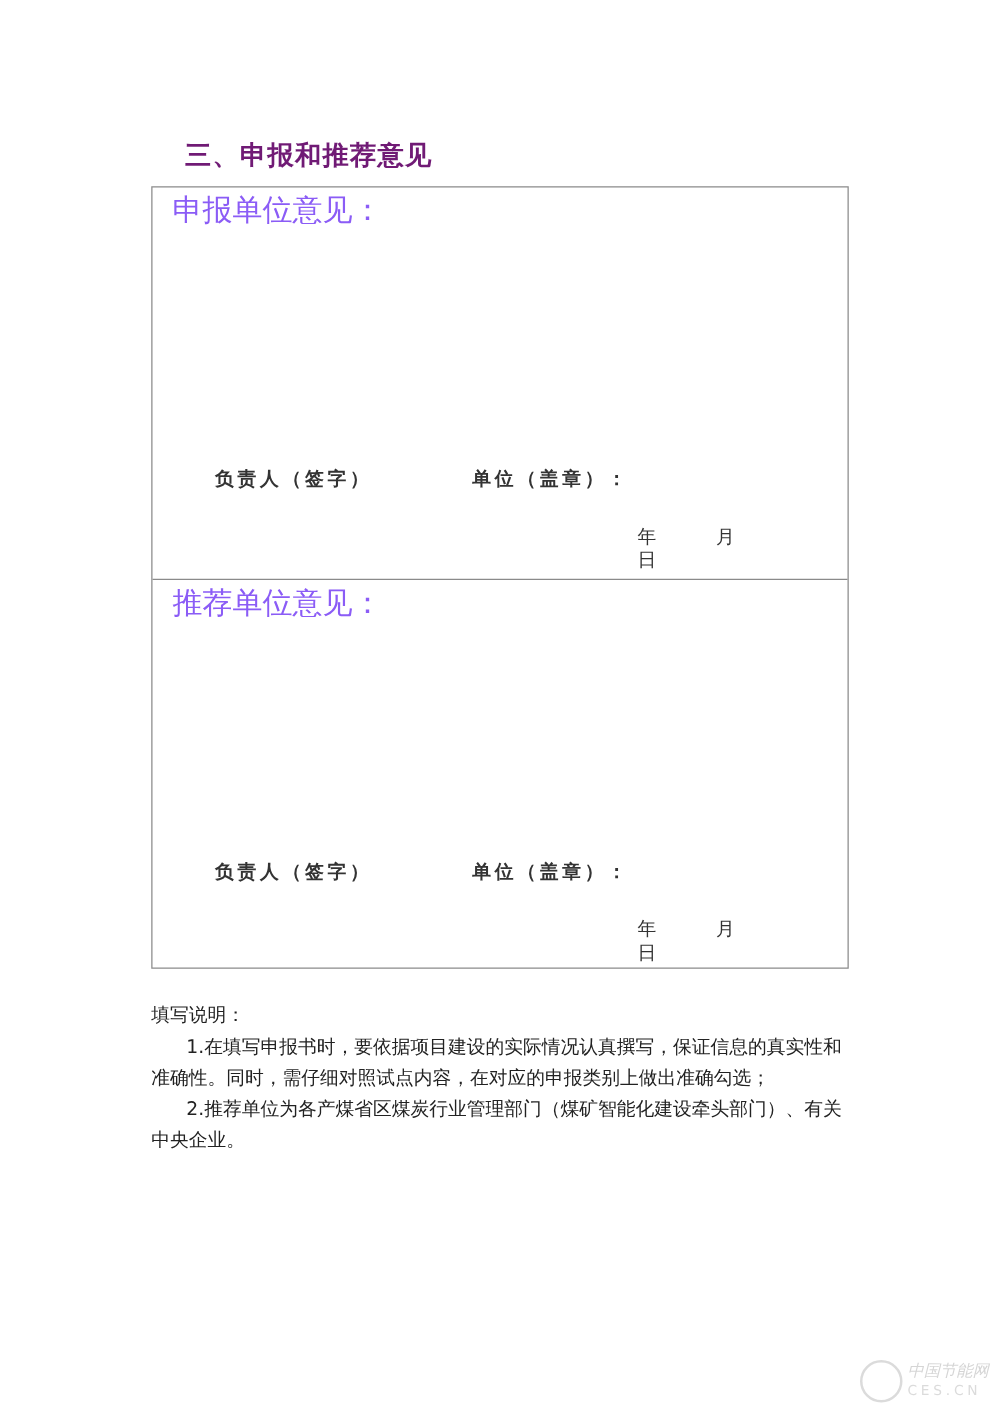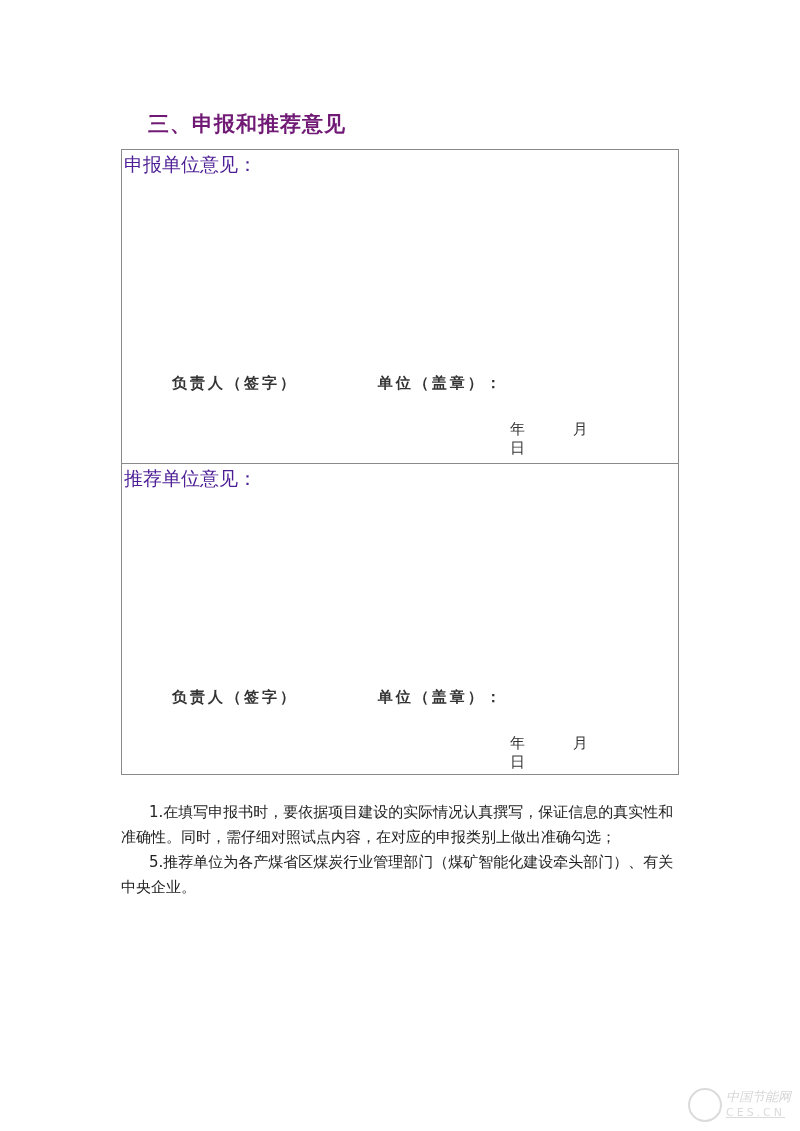--- a/index.html
+++ b/index.html
@@ -4,33 +4,33 @@
 <style>
   html, body { margin:0; padding:0; background:#ffffff; }
   body { width:800px; height:1131px; position:relative; overflow:hidden;
          font-family:"DejaVu Sans","Liberation Sans",sans-serif; color:#111; }
   .section-title { position:absolute; left:148px; top:110px; font-size:21px; letter-spacing:1px; color:#701a75;font-weight:bold; }
   .form-table { position:absolute; left:121px; top:149px; width:558px; height:626px;
                 border:1.5px solid #8a8a8a; box-sizing:border-box; }
   .cell { position:absolute; left:0; width:100%; box-sizing:border-box; }
   .cell-1 { top:0; height:314px; border-bottom:1.5px solid #8a8a8a; }
   .cell-2 { top:314px; height:310px; }
-  .cell-label { position:absolute; left:2px; top:2px; font-size:19px; color:#4c1d95; }
+  .cell-label { position:absolute; left:16px; top:2px; font-size:24px; color:#8b5cf6; }
   .sign-row { position:absolute; left:50px; font-size:15px; color:#333; letter-spacing:3px; }
   .sign-row span { display:inline-block;font-weight:bold; }
   .sign-unit { margin-left:72px; }
   .date-row { position:absolute; left:388px; font-size:15px; color:#333; }
   .date-row span { display:inline-block; width:58px; }
   .notes { position:absolute; left:121px; top:800px; width:560px; font-size:15px; line-height:25px; color:#222; }
   .notes p { margin:0; }
   .indent { text-indent:28px; }
   .watermark { position:absolute; left:688px; top:1086px; width:106px; height:40px; opacity:0.35; }
   .wm-icon { position:absolute; left:0; top:2px; width:34px; height:34px; border:2px solid #999; border-radius:50%; box-sizing:border-box; }
   .wm-text1 { position:absolute; left:38px; top:2px; font-size:13px; color:#888;font-style:italic; }
-  .wm-text2 { position:absolute; left:38px; top:20px; font-size:11px; color:#999; letter-spacing:3px;text-decoration:underline; }
+  .wm-text2 { position:absolute; left:38px; top:20px; font-size:11px; color:#999; letter-spacing:3px; }
 </style>
 </head>
 <body>
 
 <div class="section-title">三、申报和推荐意见</div>
 
 <div class="form-table">
   <div class="cell cell-1">
     <div class="cell-label">申报单位意见：</div>
     <div class="sign-row" style="top:224px;">
@@ -51,21 +51,22 @@
     </div>
     <div class="date-row" style="top:270px;">
       <span>年</span>
       <span>月</span>
       <span>日</span>
     </div>
   </div>
 </div>
 
 <div class="notes">
+  <p>填写说明：</p>
   <p class="indent">1.在填写申报书时，要依据项目建设的实际情况认真撰写，保证信息的真实性和准确性。同时，需仔细对照试点内容，在对应的申报类别上做出准确勾选；</p>
-  <p class="indent">5.推荐单位为各产煤省区煤炭行业管理部门（煤矿智能化建设牵头部门）、有关中央企业。</p>
+  <p class="indent">2.推荐单位为各产煤省区煤炭行业管理部门（煤矿智能化建设牵头部门）、有关中央企业。</p>
 </div>
 
 <div class="watermark">
   <div class="wm-icon"></div>
   <div class="wm-text1">中国节能网</div>
   <div class="wm-text2">CES.CN</div>
 </div>
 
 </body></html>

